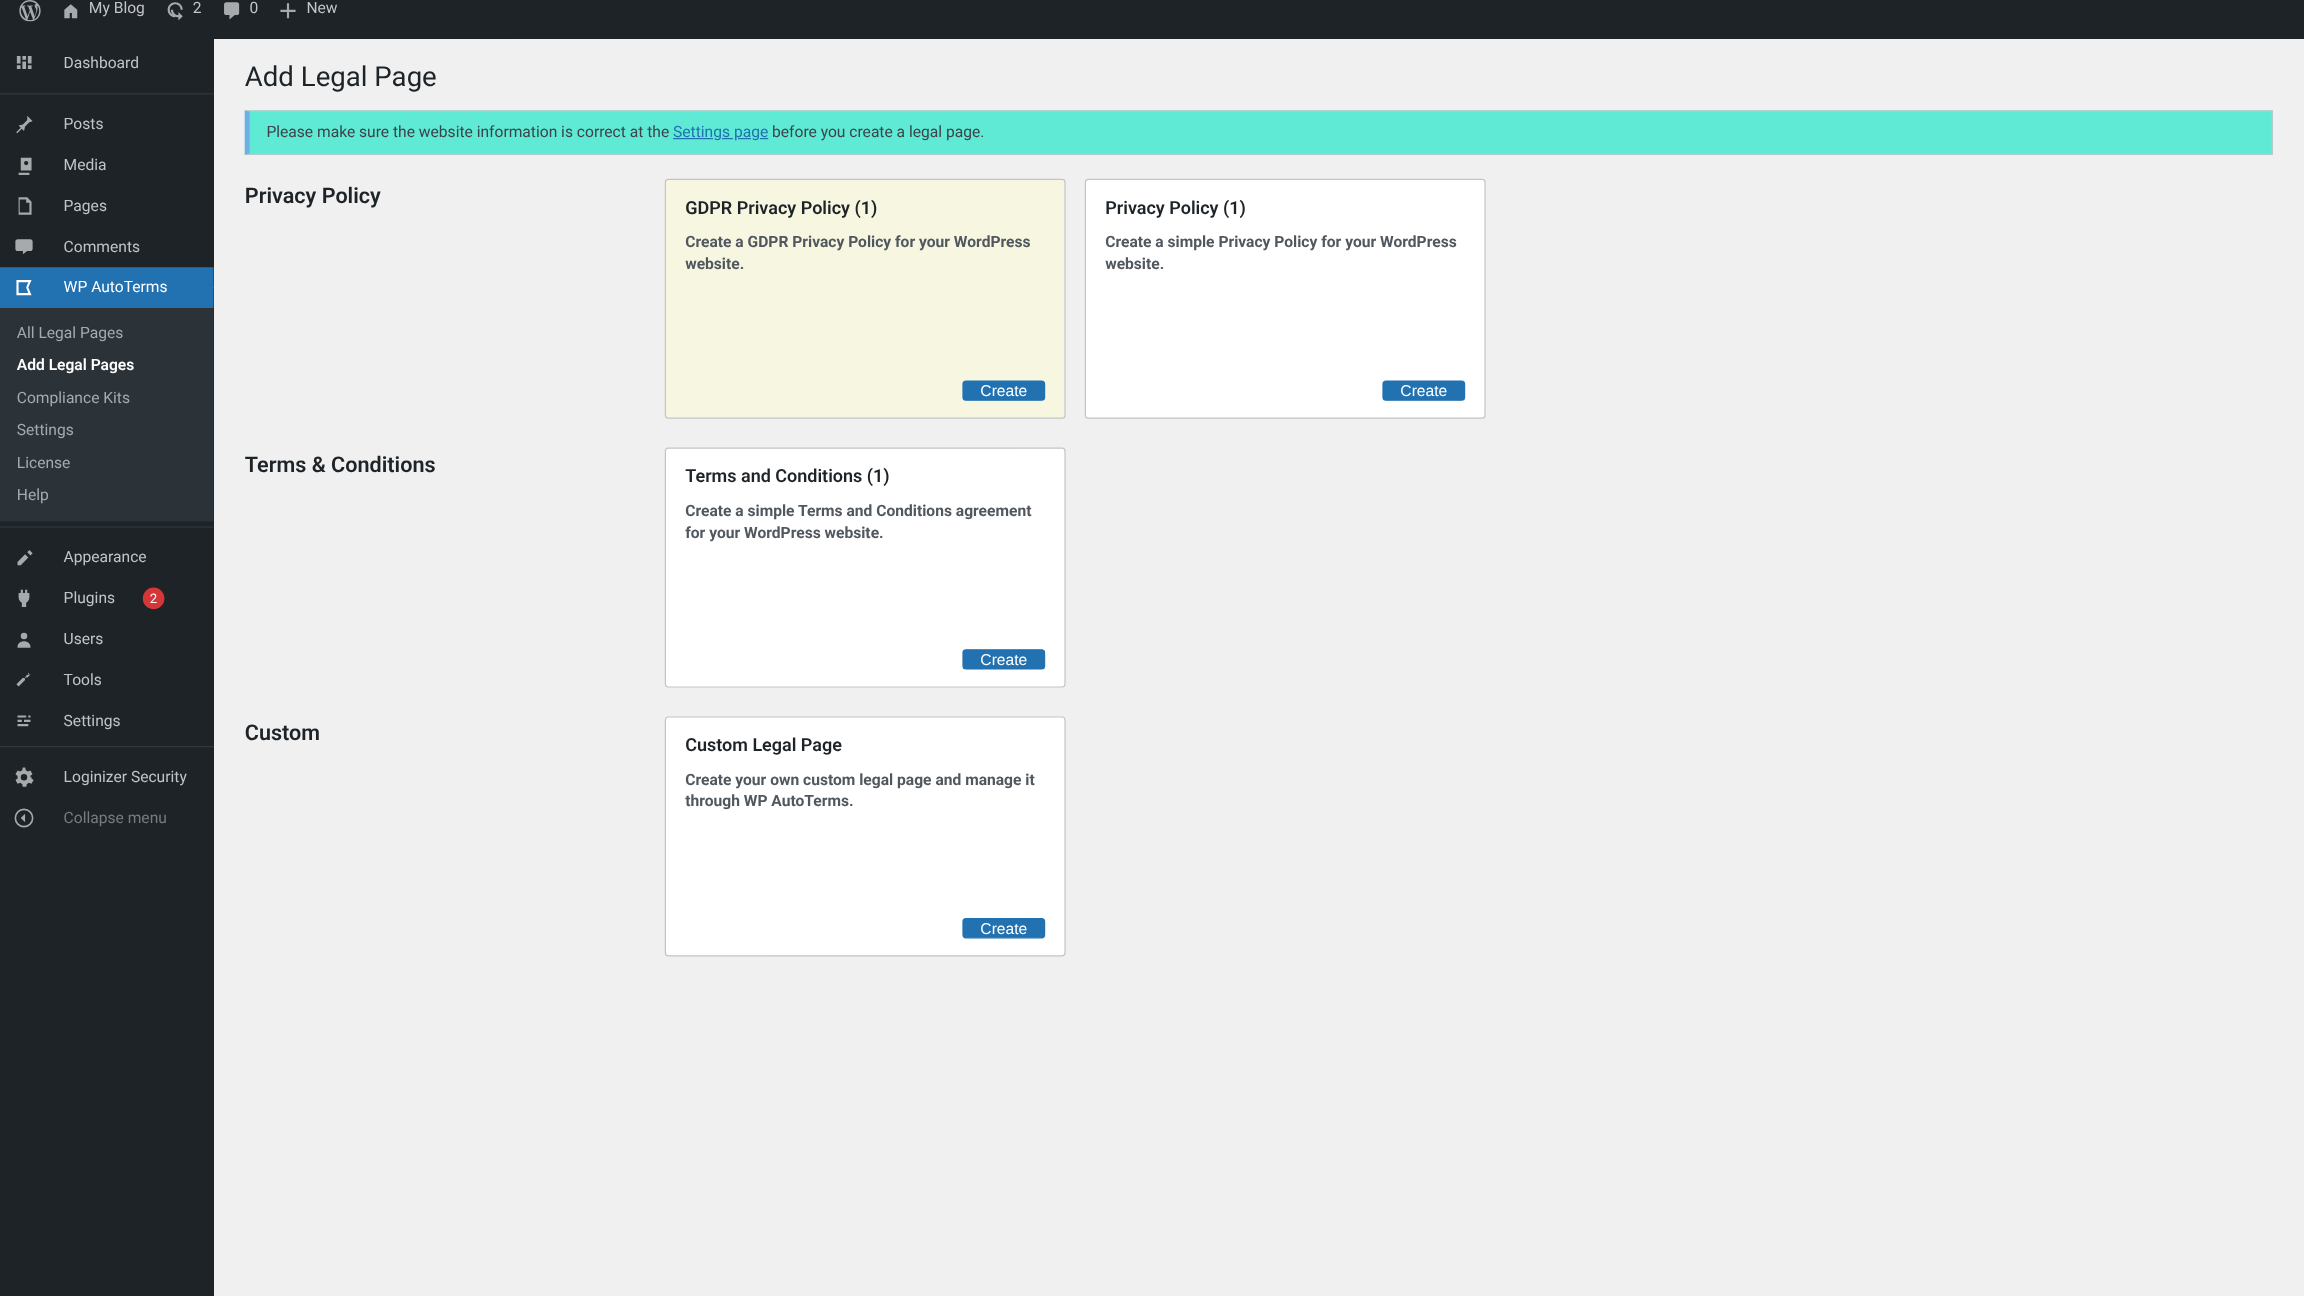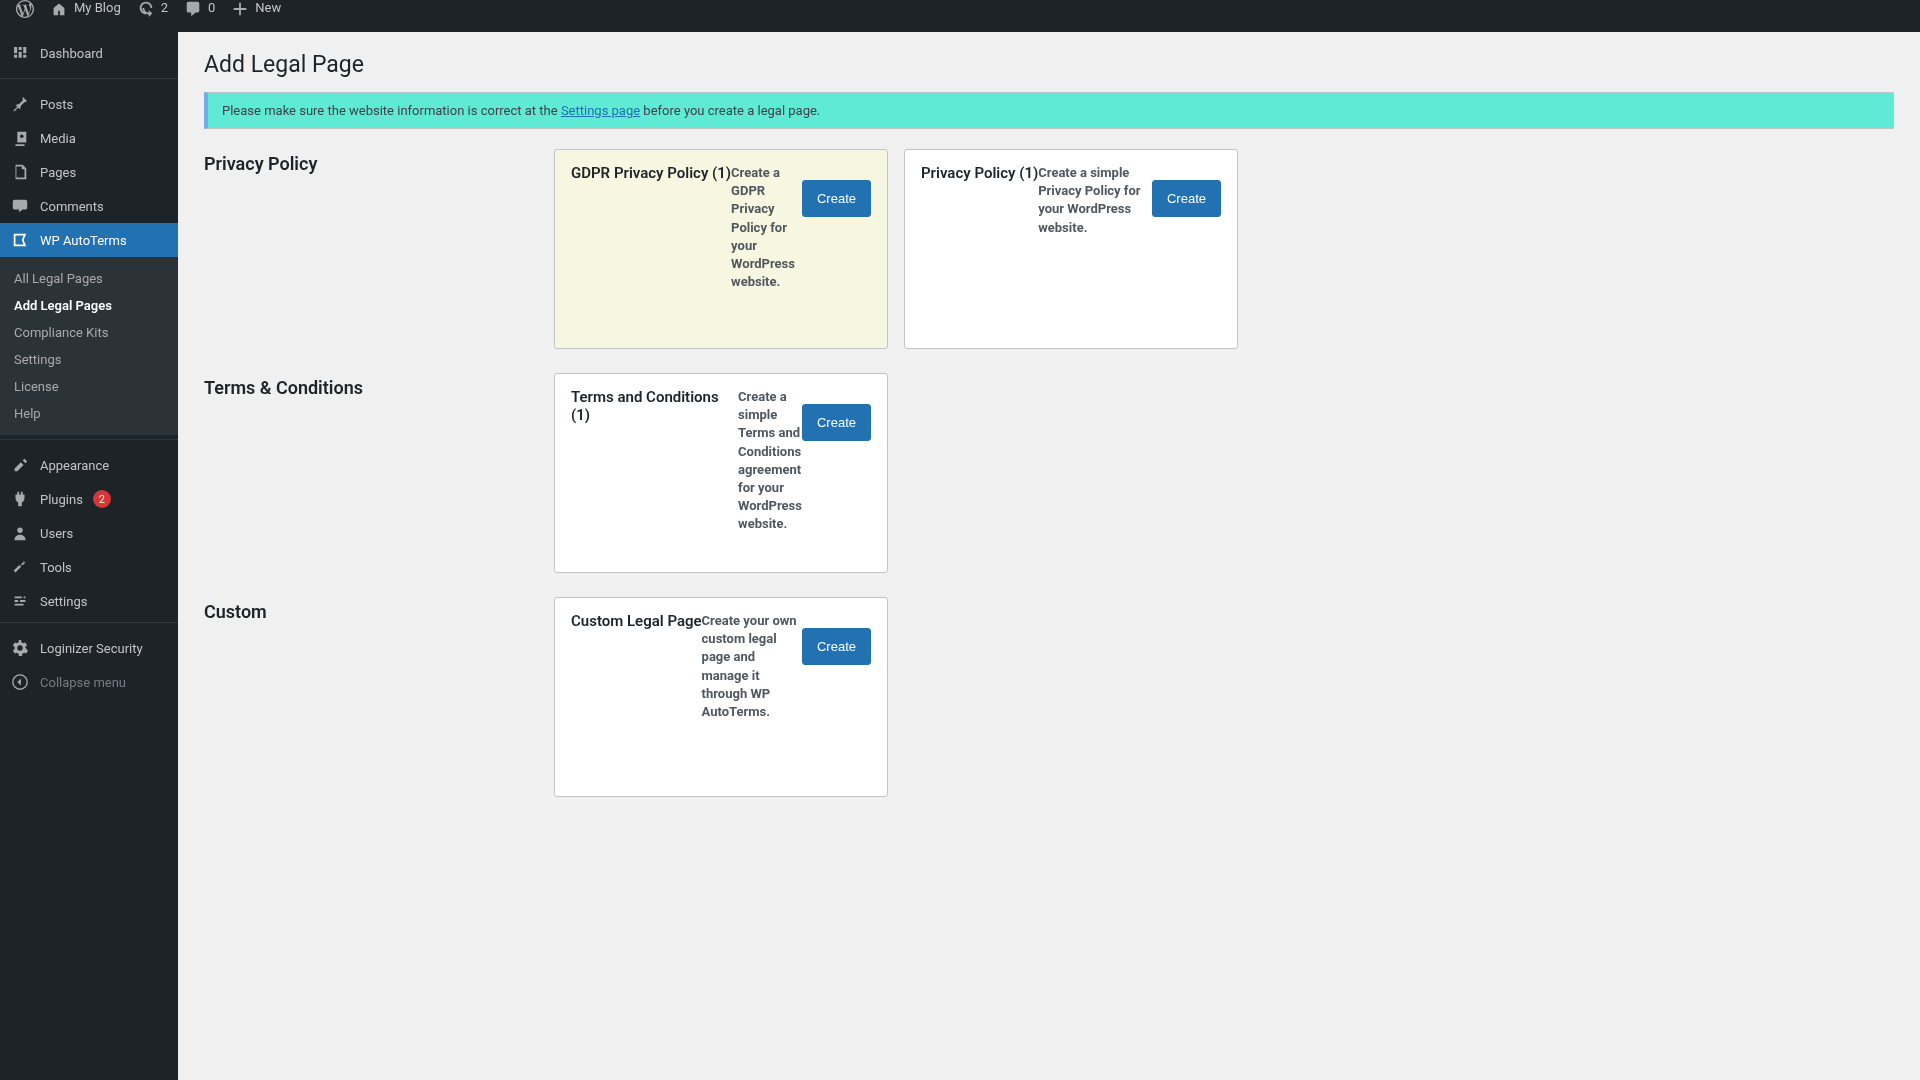--- a/index.html
+++ b/index.html
@@ -32,21 +32,21 @@
 
 
 #adminmenu {
   position: fixed; top:32px; left:0; bottom:0;
   width: 178px;
   background: #1d2327;
   color: #c3c4c7;
   overflow-y:auto;
 }
 .menu-item {
-  display: flex; align-items: center; gap: 10px;
+  display: flex; align-items: center; gap: 23px;
   padding: 0 10px;
   height: 34px;
   cursor: pointer;
   color:#c3c4c7;
 }
 .menu-item .icon { width:20px; display:flex; justify-content:center; color:#a7aaad;}
 .menu-item.top { height: 42px; }
 .menu-item.current {
   background: #2271b1;
   color: #fff;
@@ -116,41 +116,41 @@
   display:flex; gap:16px; flex-wrap:wrap;
   margin-bottom: 14px;
 }
 .card {
   width: 334px;
   min-height: 200px;
   background:#fff;
   border:1px solid #c3c4c7;
   border-radius:3px;
   padding: 14px 16px 14px 16px;
-  display:flex; flex-direction:row;
+  display:flex; flex-direction:column;
 }
 .card.highlight {
   background:#f7f7e1;
 }
 .card-title {
   font-size:15px; font-weight:600; color:#1d2327;
   margin-bottom:12px;
 }
 .card-desc {
   color:#50575e; line-height:1.4;
   flex:1;
   font-weight:bold;
 }
 .card-actions { text-align:right; margin-top:16px;}
 .btn-primary {
   background:#2271b1;
   color:#fff;
   border:1px solid #2271b1;
   border-radius:3px;
-  padding: 10px 14px;
+  padding: 0 14px;
   font-size:13px;
   cursor:pointer;
 }
 
 .footer {
   color:#646970;
   font-style:italic;
   padding: 30px 0 0 0;
 }
 .footer a { color:#2271b1; font-style:italic; }

